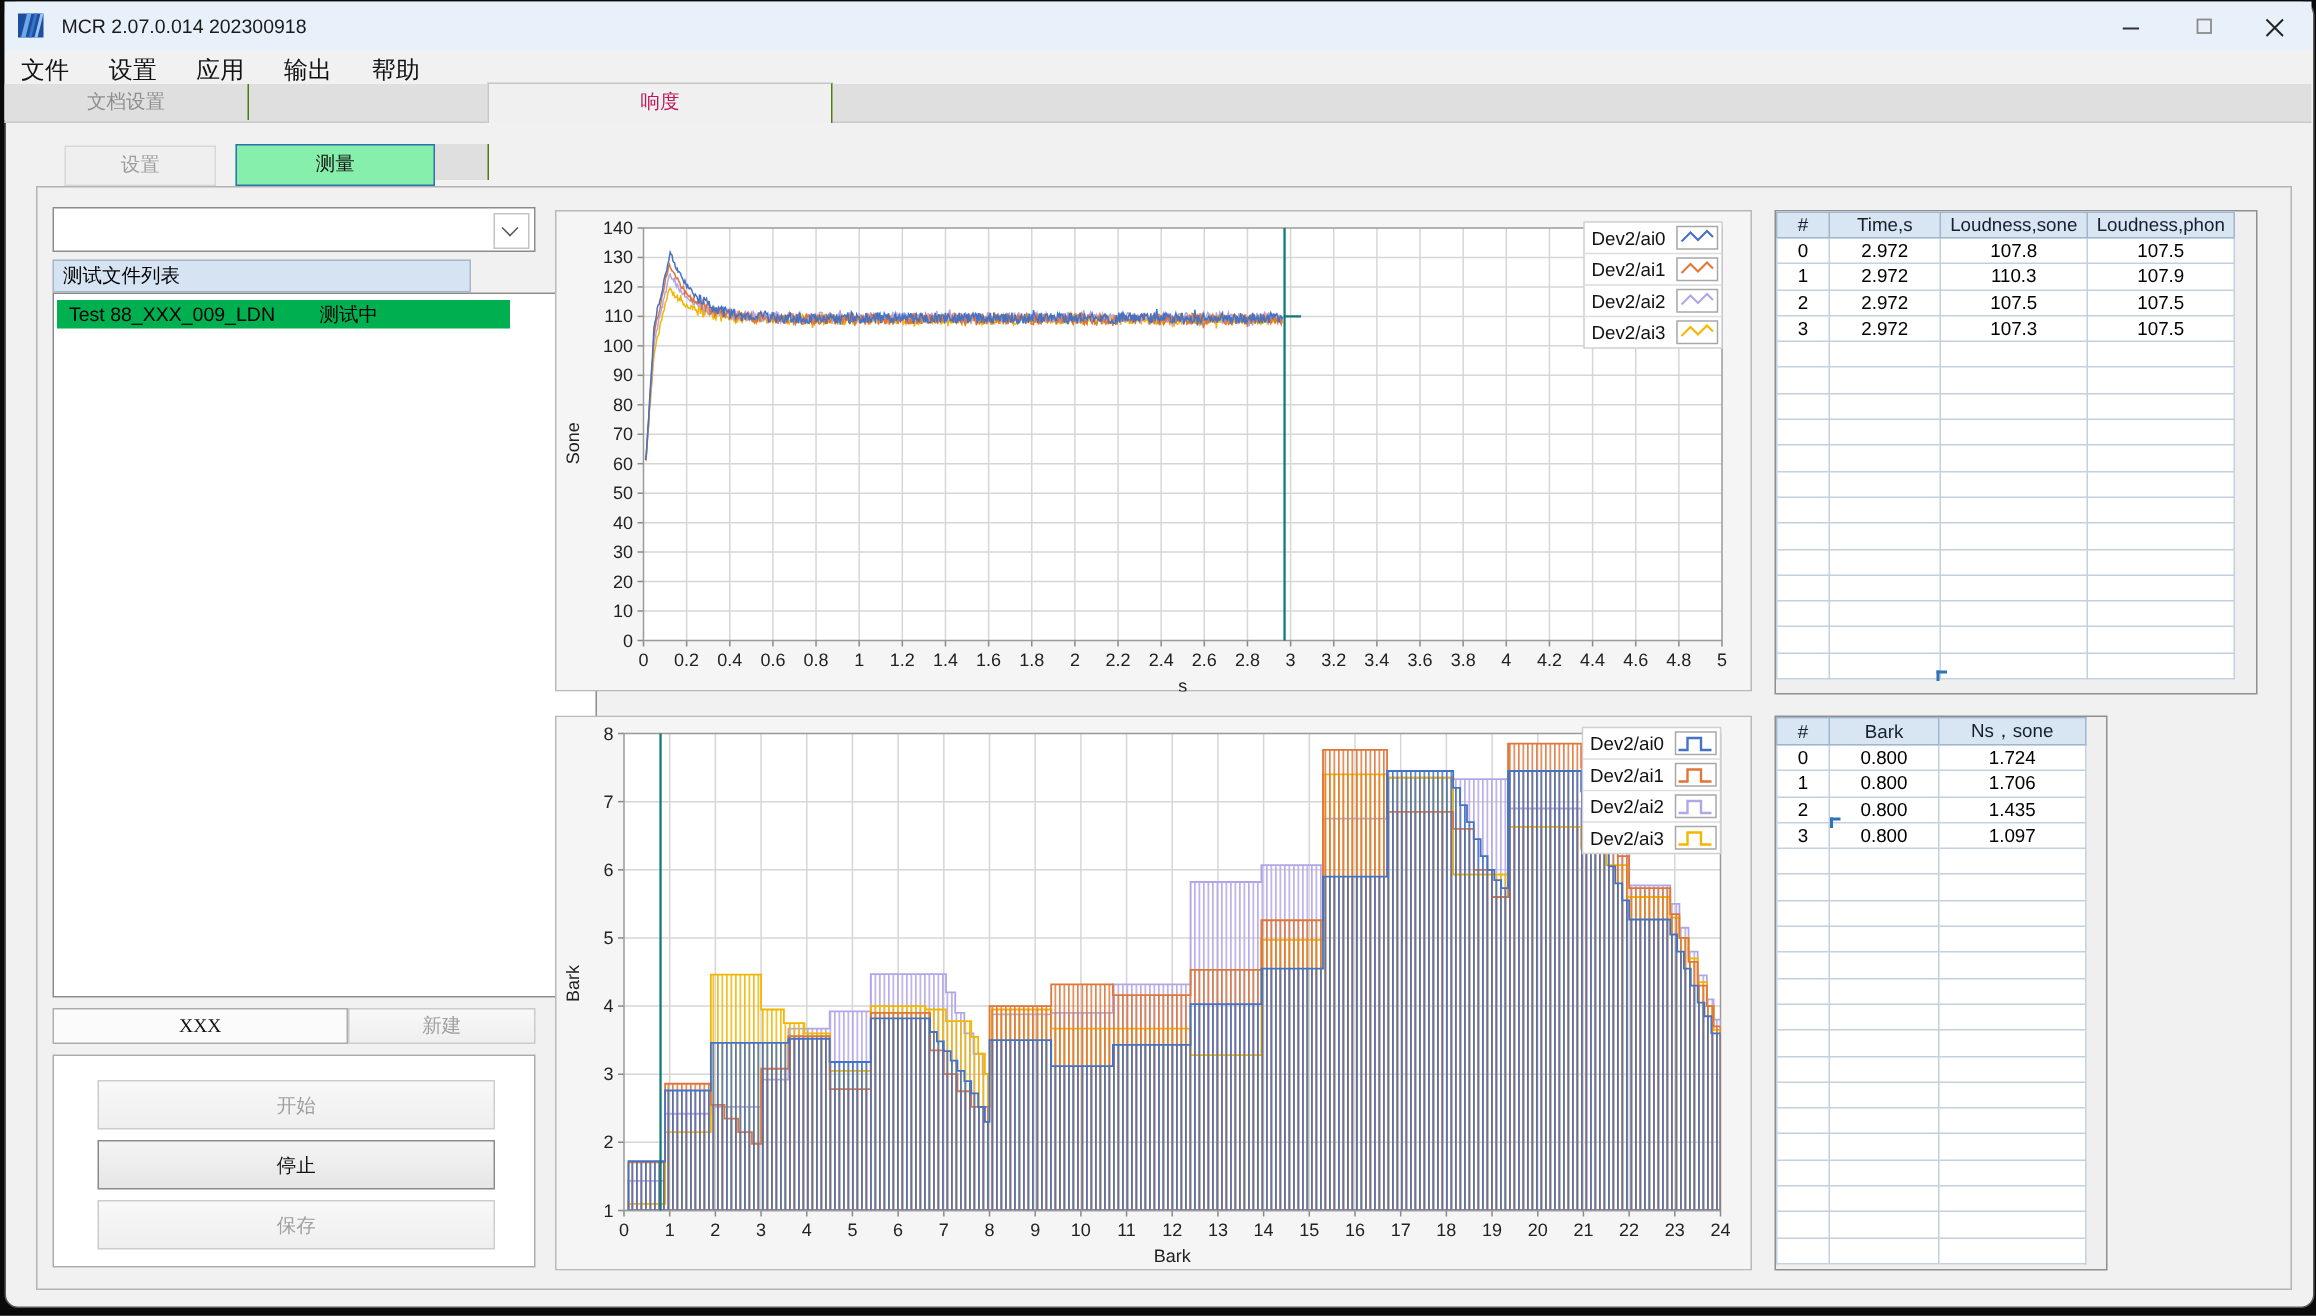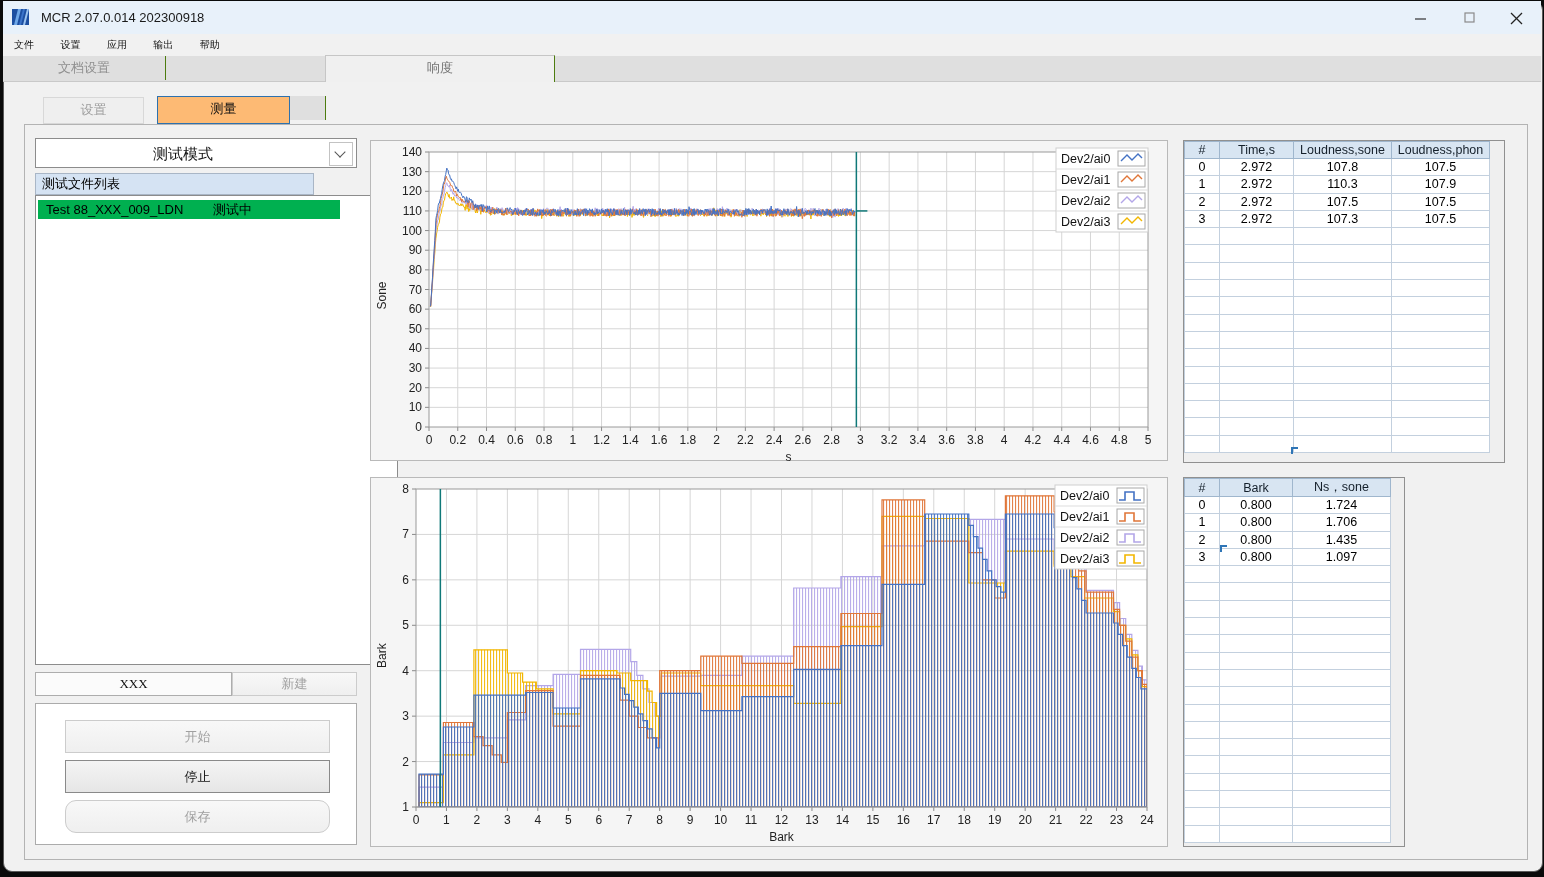--- a/index.html
+++ b/index.html
@@ -4,28 +4,28 @@
 <style>
   html,body{margin:0;padding:0;width:1544px;height:877px;background:#0a0a0a;overflow:hidden;
     font-family:"Liberation Sans","DejaVu Sans",sans-serif;-webkit-font-smoothing:antialiased;}
   .abs{position:absolute;}
   .window{position:absolute;left:3px;top:1px;width:1538px;height:869px;background:#F1F1F1;
     border:1px solid #5a5a5a;border-radius:9px;overflow:hidden;}
   .titlebar{position:absolute;left:3px;top:1px;width:1538px;height:33px;background:#E8F1FA;}
   .app-title{position:absolute;left:41px;top:10px;font-size:13px;color:#1a1a1a;}
   .win-btn{position:absolute;top:6px;width:34px;height:24px;display:flex;align-items:center;justify-content:center;cursor:default;}
   .menubar{position:absolute;left:3px;top:34px;width:1538px;height:22px;background:#F1F1F1;}
-  .menu-item{display:inline-block;padding:3px 11px;font-size:10px;color:#111;}
+  .menu-item{display:inline-block;padding:3px 11px;font-size:16px;color:#111;}
   .tabstrip{position:absolute;left:3px;top:56px;width:1538px;height:25px;background:#DFDFDF;border-bottom:1px solid #C9C9C9;}
   .tab{position:absolute;top:0;height:24px;line-height:24px;text-align:center;font-size:13px;color:#8F8F8F;
     border-right:1px solid #4d7c0f;background:#DFDFDF;}
-  .tab.active{background:#F0F0F0;color:#737373;height:26px;border-left:1px solid #C6C6C6;border-top:1px solid #C6C6C6;}
+  .tab.active{background:#F0F0F0;color:#be185d;height:26px;border-left:1px solid #C6C6C6;border-top:1px solid #C6C6C6;}
   .subtab{position:absolute;font-size:13px;text-align:center;}
   .subtab.inactive{background:#EFEFEF;border:1px solid #D8D8D8;color:#9E9E9E;}
-  .subtab.active{background:#fdba74;border:1px solid #2D71AE;color:#111;}
+  .subtab.active{background:#86efac;border:1px solid #2D71AE;color:#111;}
   .bigbox{position:absolute;left:24px;top:124px;width:1502px;height:734px;border:1px solid #B3B3B3;background:#F1F1F1;}
   .dd{position:absolute;left:35px;top:138px;width:322px;height:30px;background:#fff;border:1px solid #8C8C8C;box-sizing:border-box;}
   .dd-label{position:absolute;left:0;right:26px;top:6px;text-align:center;font-size:15px;color:#111;}
   .dd-btn{position:absolute;right:3px;top:3px;width:22px;height:22px;border:1px solid #C3C3C3;background:#fff;}
   .chev{position:absolute;left:6px;top:5px;width:7px;height:7px;border-right:1.6px solid #555;border-bottom:1.6px solid #555;transform:rotate(45deg);}
   .list-header{position:absolute;left:35px;top:173px;width:279px;height:22px;background:#D5E3F3;border:1px solid #A9B6C6;
     box-sizing:border-box;font-size:13px;color:#000;line-height:20px;padding-left:6px;}
   .listbox{position:absolute;left:35px;top:195px;width:363px;height:470px;background:#fff;border:1px solid #8C8C8C;box-sizing:border-box;}
   .list-item{position:absolute;left:2px;top:4px;width:302px;height:19px;line-height:19px;font-size:13px;color:#000;padding-left:8px;box-sizing:border-box;}
   .btn{position:absolute;box-sizing:border-box;text-align:center;font-size:13px;}
@@ -85,38 +85,37 @@
 <div class="tab" style="left:3px;top:56px;width:162px;">文档设置</div>
 <div class="tab" style="left:165px;top:48px;width:160px;margin-top:48px;">通道设置</div>
 <div class="tab active" style="left:325px;top:55px;width:228px;">响度</div>
 
 <div class="subtab inactive" style="left:43px;top:97px;width:99px;height:25px;line-height:23px;">设置</div>
 <div class="subtab active" style="left:157px;top:96px;width:131px;height:26px;line-height:24px;">测量</div>
 
 <div class="bigbox"></div>
 
 <div class="dd">
-  <span class="dd-label">测试模式</span>
   <span class="dd-btn">
       <span class="chev"></span>
     </span>
 </div>
 <div class="list-header">测试文件列表</div>
 <div class="listbox">
   <div class="list-item" id="list-item-0" style="background: rgb(0, 176, 80);">
     <span>Test 88_XXX_009_LDN</span>
     <span style="margin-left:26px;">测试中</span>
   </div>
 </div>
 <div class="btn btn-plain" style="left:35px;top:672px;width:197px;height:24px;line-height:22px;">XXX</div>
 <div class="btn btn-disabled" style="left:232px;top:672px;width:125px;height:24px;line-height:22px;">新建</div>
 <div class="groupbox"></div>
 <div class="btn btn-disabled" style="left:65px;top:720px;width:265px;height:33px;line-height:31px;">开始</div>
 <div class="btn btn-stop" style="left:65px;top:760px;width:265px;height:33px;line-height:31px;">停止</div>
-<div class="btn btn-disabled" style="left:65px;top:800px;width:265px;height:33px;line-height:31px;border-radius:11px;">保存</div>
+<div class="btn btn-disabled" style="left:65px;top:800px;width:265px;height:33px;line-height:31px;">保存</div>
 
 <div class="chart-wrap" style="left:370px;top:140px;width:798px;height:321px;">
   <svg id="chart-top" width="798" height="321">
       <rect x="0.5" y="0.5" width="797" height="320" fill="#F5F5F5" stroke="#B9B9B9"></rect>
       <rect x="59" y="12" width="719" height="275" fill="#fff"></rect>
       <line x1="87.76" y1="12" x2="87.76" y2="287" stroke="#D6D6D6" stroke-width="1"></line>
       <line x1="116.52000000000001" y1="12" x2="116.52000000000001" y2="287" stroke="#D6D6D6" stroke-width="1"></line>
       <line x1="145.28" y1="12" x2="145.28" y2="287" stroke="#D6D6D6" stroke-width="1"></line>
       <line x1="174.04000000000002" y1="12" x2="174.04000000000002" y2="287" stroke="#D6D6D6" stroke-width="1"></line>
       <line x1="202.8" y1="12" x2="202.8" y2="287" stroke="#D6D6D6" stroke-width="1"></line>

